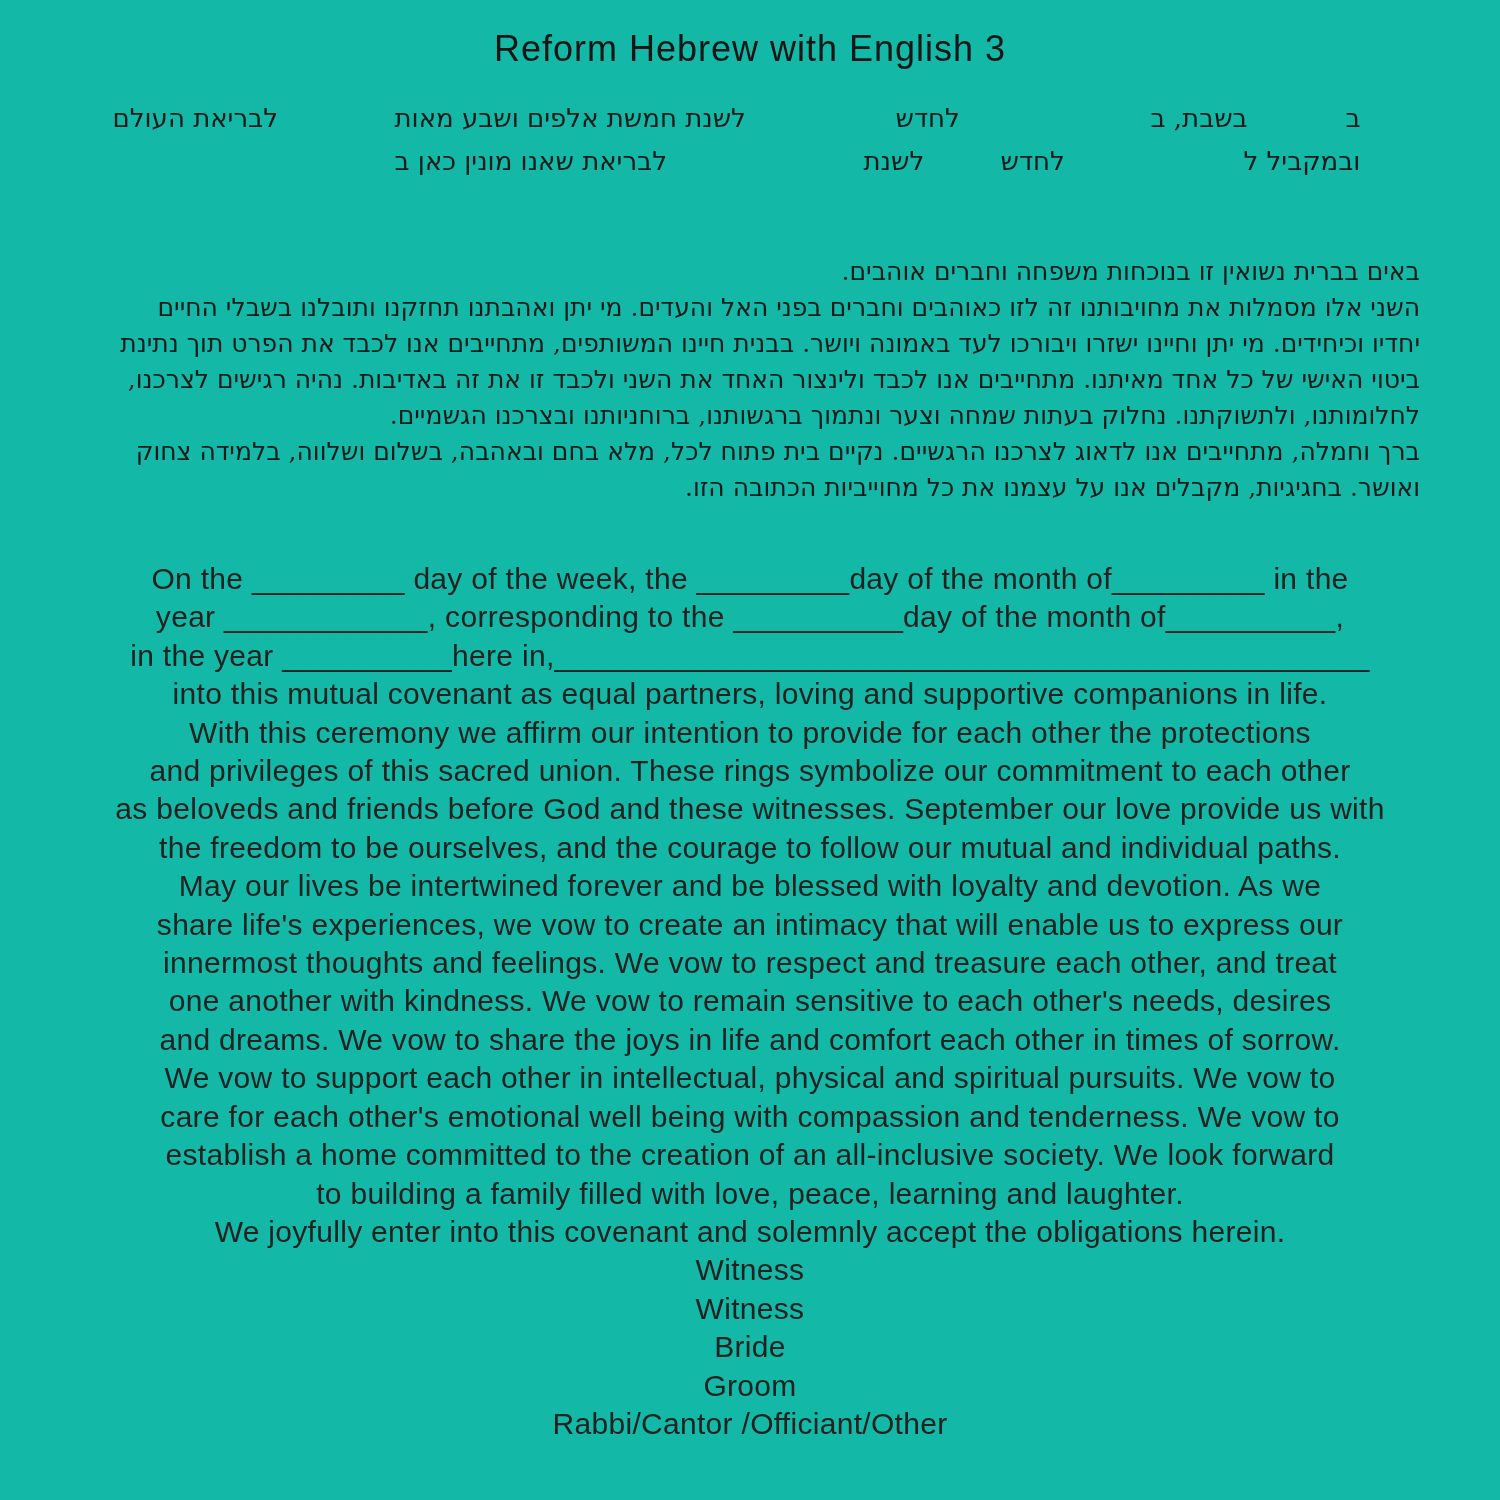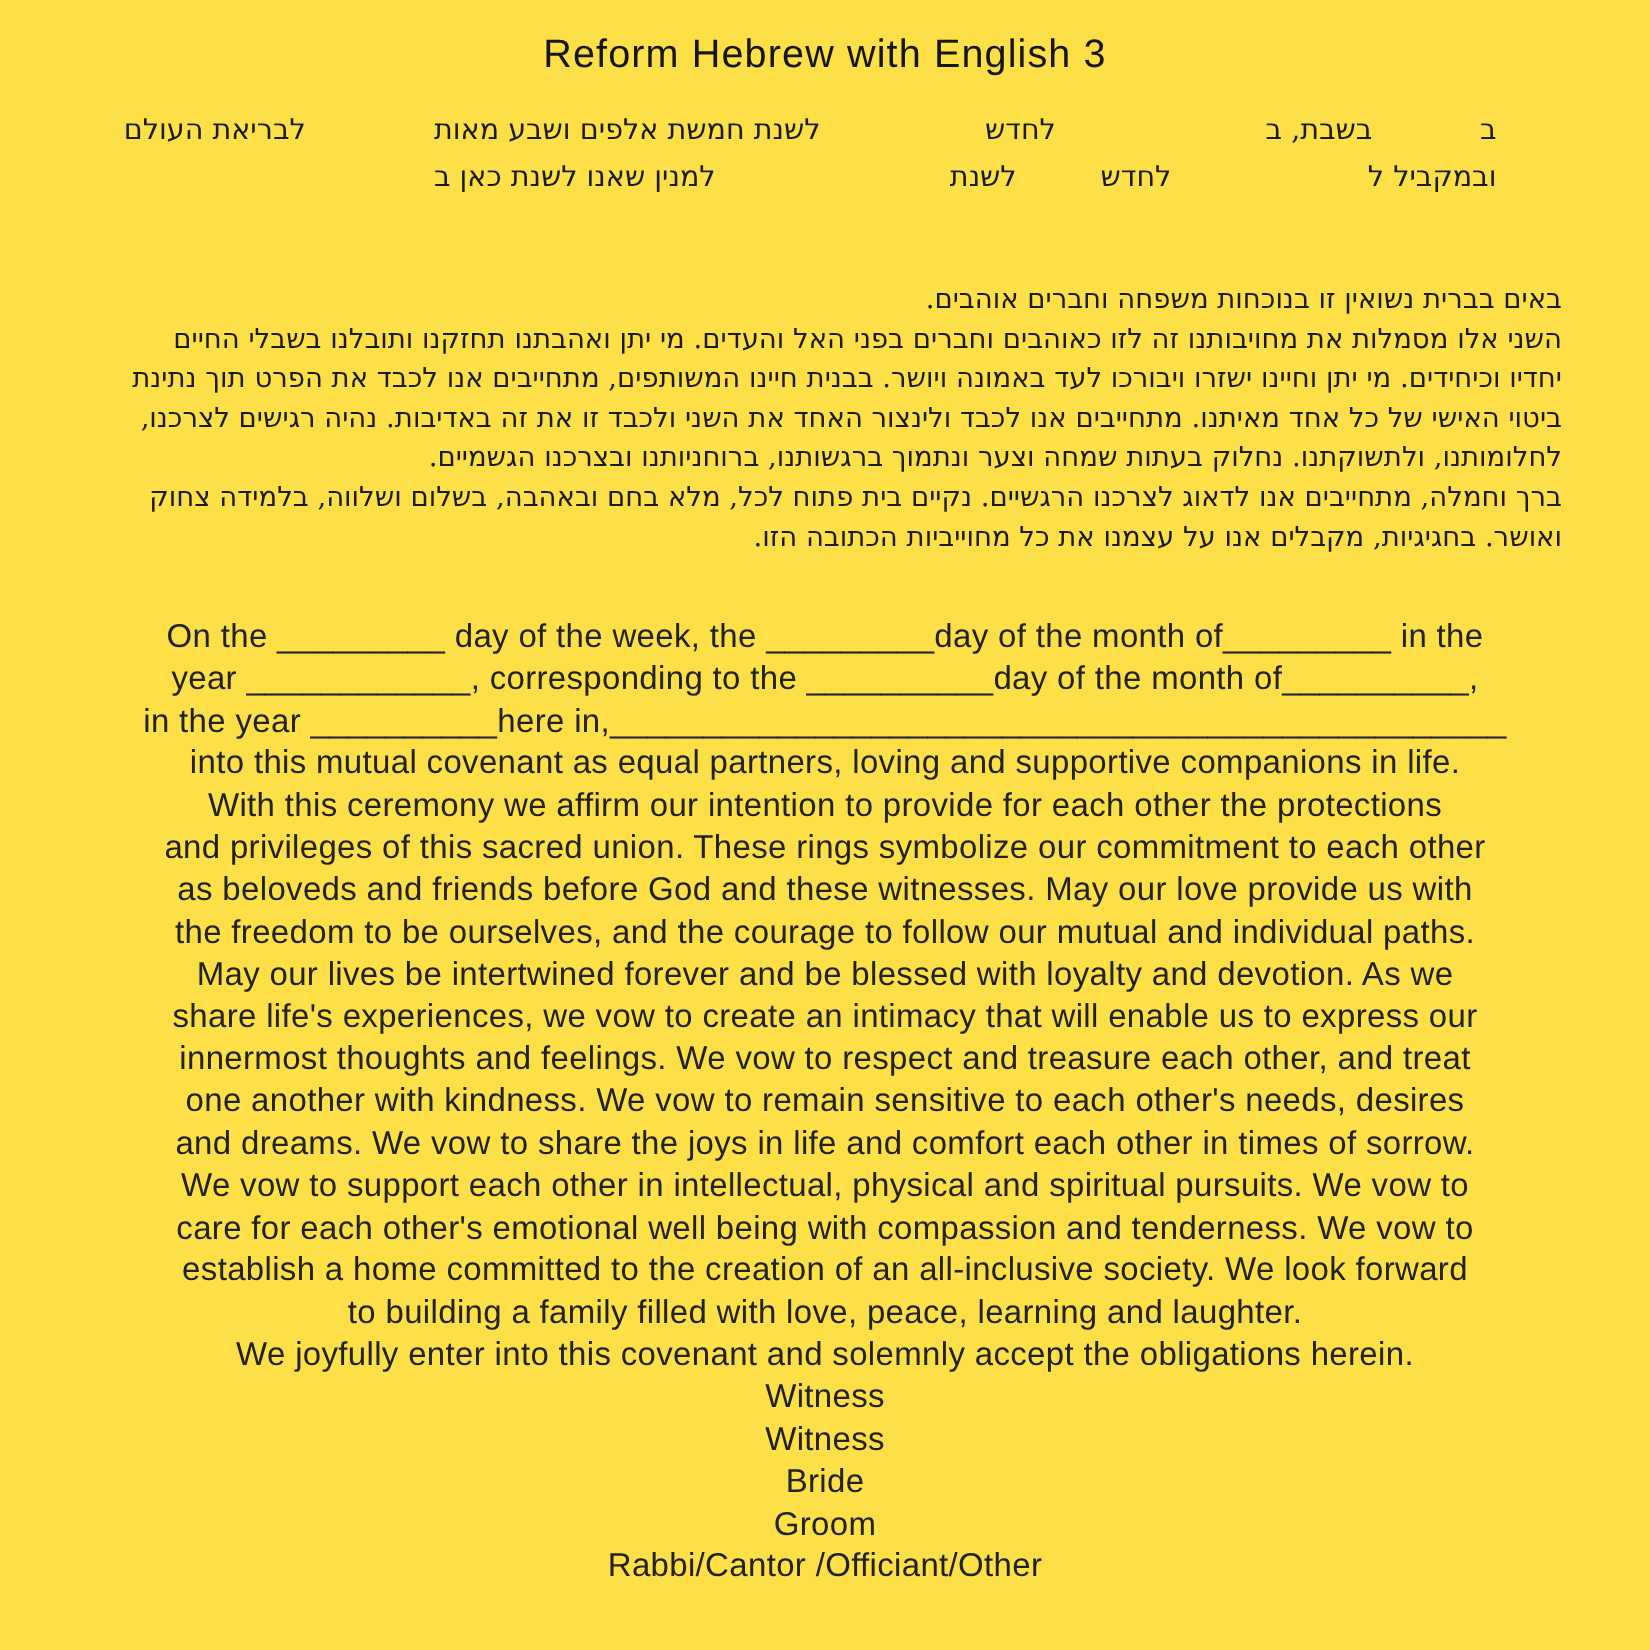--- a/index.html
+++ b/index.html
@@ -6,21 +6,21 @@
   body {
     width: 1500px; height: 1500px;
     background: #ffffff;
     color: #1b1b1b;
     font-family: "Liberation Sans", sans-serif;
     overflow: hidden;
   }
   .page {
     position: relative;
     width: 1500px; height: 1500px;
-    background: #fde047;
+    background: #14b8a6;
   }
   .title {
     position: absolute;
     top: 28px; left: 0; right: 0;
     margin: 0;
     text-align: center;
     font-size: 36px;
     font-weight: 400;
     letter-spacing: 1px;
     color: #161616;
@@ -85,41 +85,41 @@
   <div class="hebrew-header" dir="rtl">
     <span class="hh-r1 hh-b">ב</span>
     <span class="hh-r1 hh-bashabbat">בשבת, ב</span>
     <span class="hh-r1 hh-lachodesh1">לחדש</span>
     <span class="hh-r1 hh-lishnat1">לשנת חמשת אלפים ושבע מאות</span>
     <span class="hh-r1 hh-livriat">לבריאת העולם</span>
 
     <span class="hh-r2 hh-uvemakbil">ובמקביל ל</span>
     <span class="hh-r2 hh-lachodesh2">לחדש</span>
     <span class="hh-r2 hh-lishnat2">לשנת</span>
-    <span class="hh-r2 hh-leminyan">למנין שאנו לשנת כאן ב</span>
+    <span class="hh-r2 hh-leminyan">לבריאת שאנו מונין כאן ב</span>
   </div>
 
   <div class="hebrew-paragraph">
     <div class="hline">באים בברית נשואין זו בנוכחות משפחה וחברים אוהבים.</div>
     <div class="hline">השני אלו מסמלות את מחויבותנו זה לזו כאוהבים וחברים בפני האל והעדים. מי יתן ואהבתנו תחזקנו ותובלנו בשבלי החיים</div>
     <div class="hline">יחדיו וכיחידים. מי יתן וחיינו ישזרו ויבורכו לעד באמונה ויושר. בבנית חיינו המשותפים, מתחייבים אנו לכבד את הפרט תוך נתינת</div>
     <div class="hline">ביטוי האישי של כל אחד מאיתנו. מתחייבים אנו לכבד ולינצור האחד את השני ולכבד זו את זה באדיבות. נהיה רגישים לצרכנו,</div>
     <div class="hline">לחלומותנו, ולתשוקתנו. נחלוק בעתות שמחה וצער ונתמוך ברגשותנו, ברוחניותנו ובצרכנו הגשמיים.</div>
     <div class="hline">ברך וחמלה, מתחייבים אנו לדאוג לצרכנו הרגשיים. נקיים בית פתוח לכל, מלא בחם ובאהבה, בשלום ושלווה, בלמידה צחוק</div>
     <div class="hline">ואושר. בחגיגיות, מקבלים אנו על עצמנו את כל מחוייביות הכתובה הזו.</div>
   </div>
 
   <div class="english-block">
     <div class="eline">On the _________ day of the week, the _________day of the month of_________ in the</div>
     <div class="eline">year ____________, corresponding to the __________day of the month of__________,</div>
     <div class="eline">in the year __________here in,________________________________________________</div>
     <div class="eline">into this mutual covenant as equal partners, loving and supportive companions in life.</div>
     <div class="eline">With this ceremony we affirm our intention to provide for each other the protections</div>
     <div class="eline">and privileges of this sacred union. These rings symbolize our commitment to each other</div>
-    <div class="eline">as beloveds and friends before God and these witnesses. May our love provide us with</div>
+    <div class="eline">as beloveds and friends before God and these witnesses. September our love provide us with</div>
     <div class="eline">the freedom to be ourselves, and the courage to follow our mutual and individual paths.</div>
     <div class="eline">May our lives be intertwined forever and be blessed with loyalty and devotion. As we</div>
     <div class="eline">share life's experiences, we vow to create an intimacy that will enable us to express our</div>
     <div class="eline">innermost thoughts and feelings. We vow to respect and treasure each other, and treat</div>
     <div class="eline">one another with kindness. We vow to remain sensitive to each other's needs, desires</div>
     <div class="eline">and dreams. We vow to share the joys in life and comfort each other in times of sorrow.</div>
     <div class="eline">We vow to support each other in intellectual, physical and spiritual pursuits. We vow to</div>
     <div class="eline">care for each other's emotional well being with compassion and tenderness. We vow to</div>
     <div class="eline">establish a home committed to the creation of an all-inclusive society. We look forward</div>
     <div class="eline">to building a family filled with love, peace, learning and laughter.</div>

